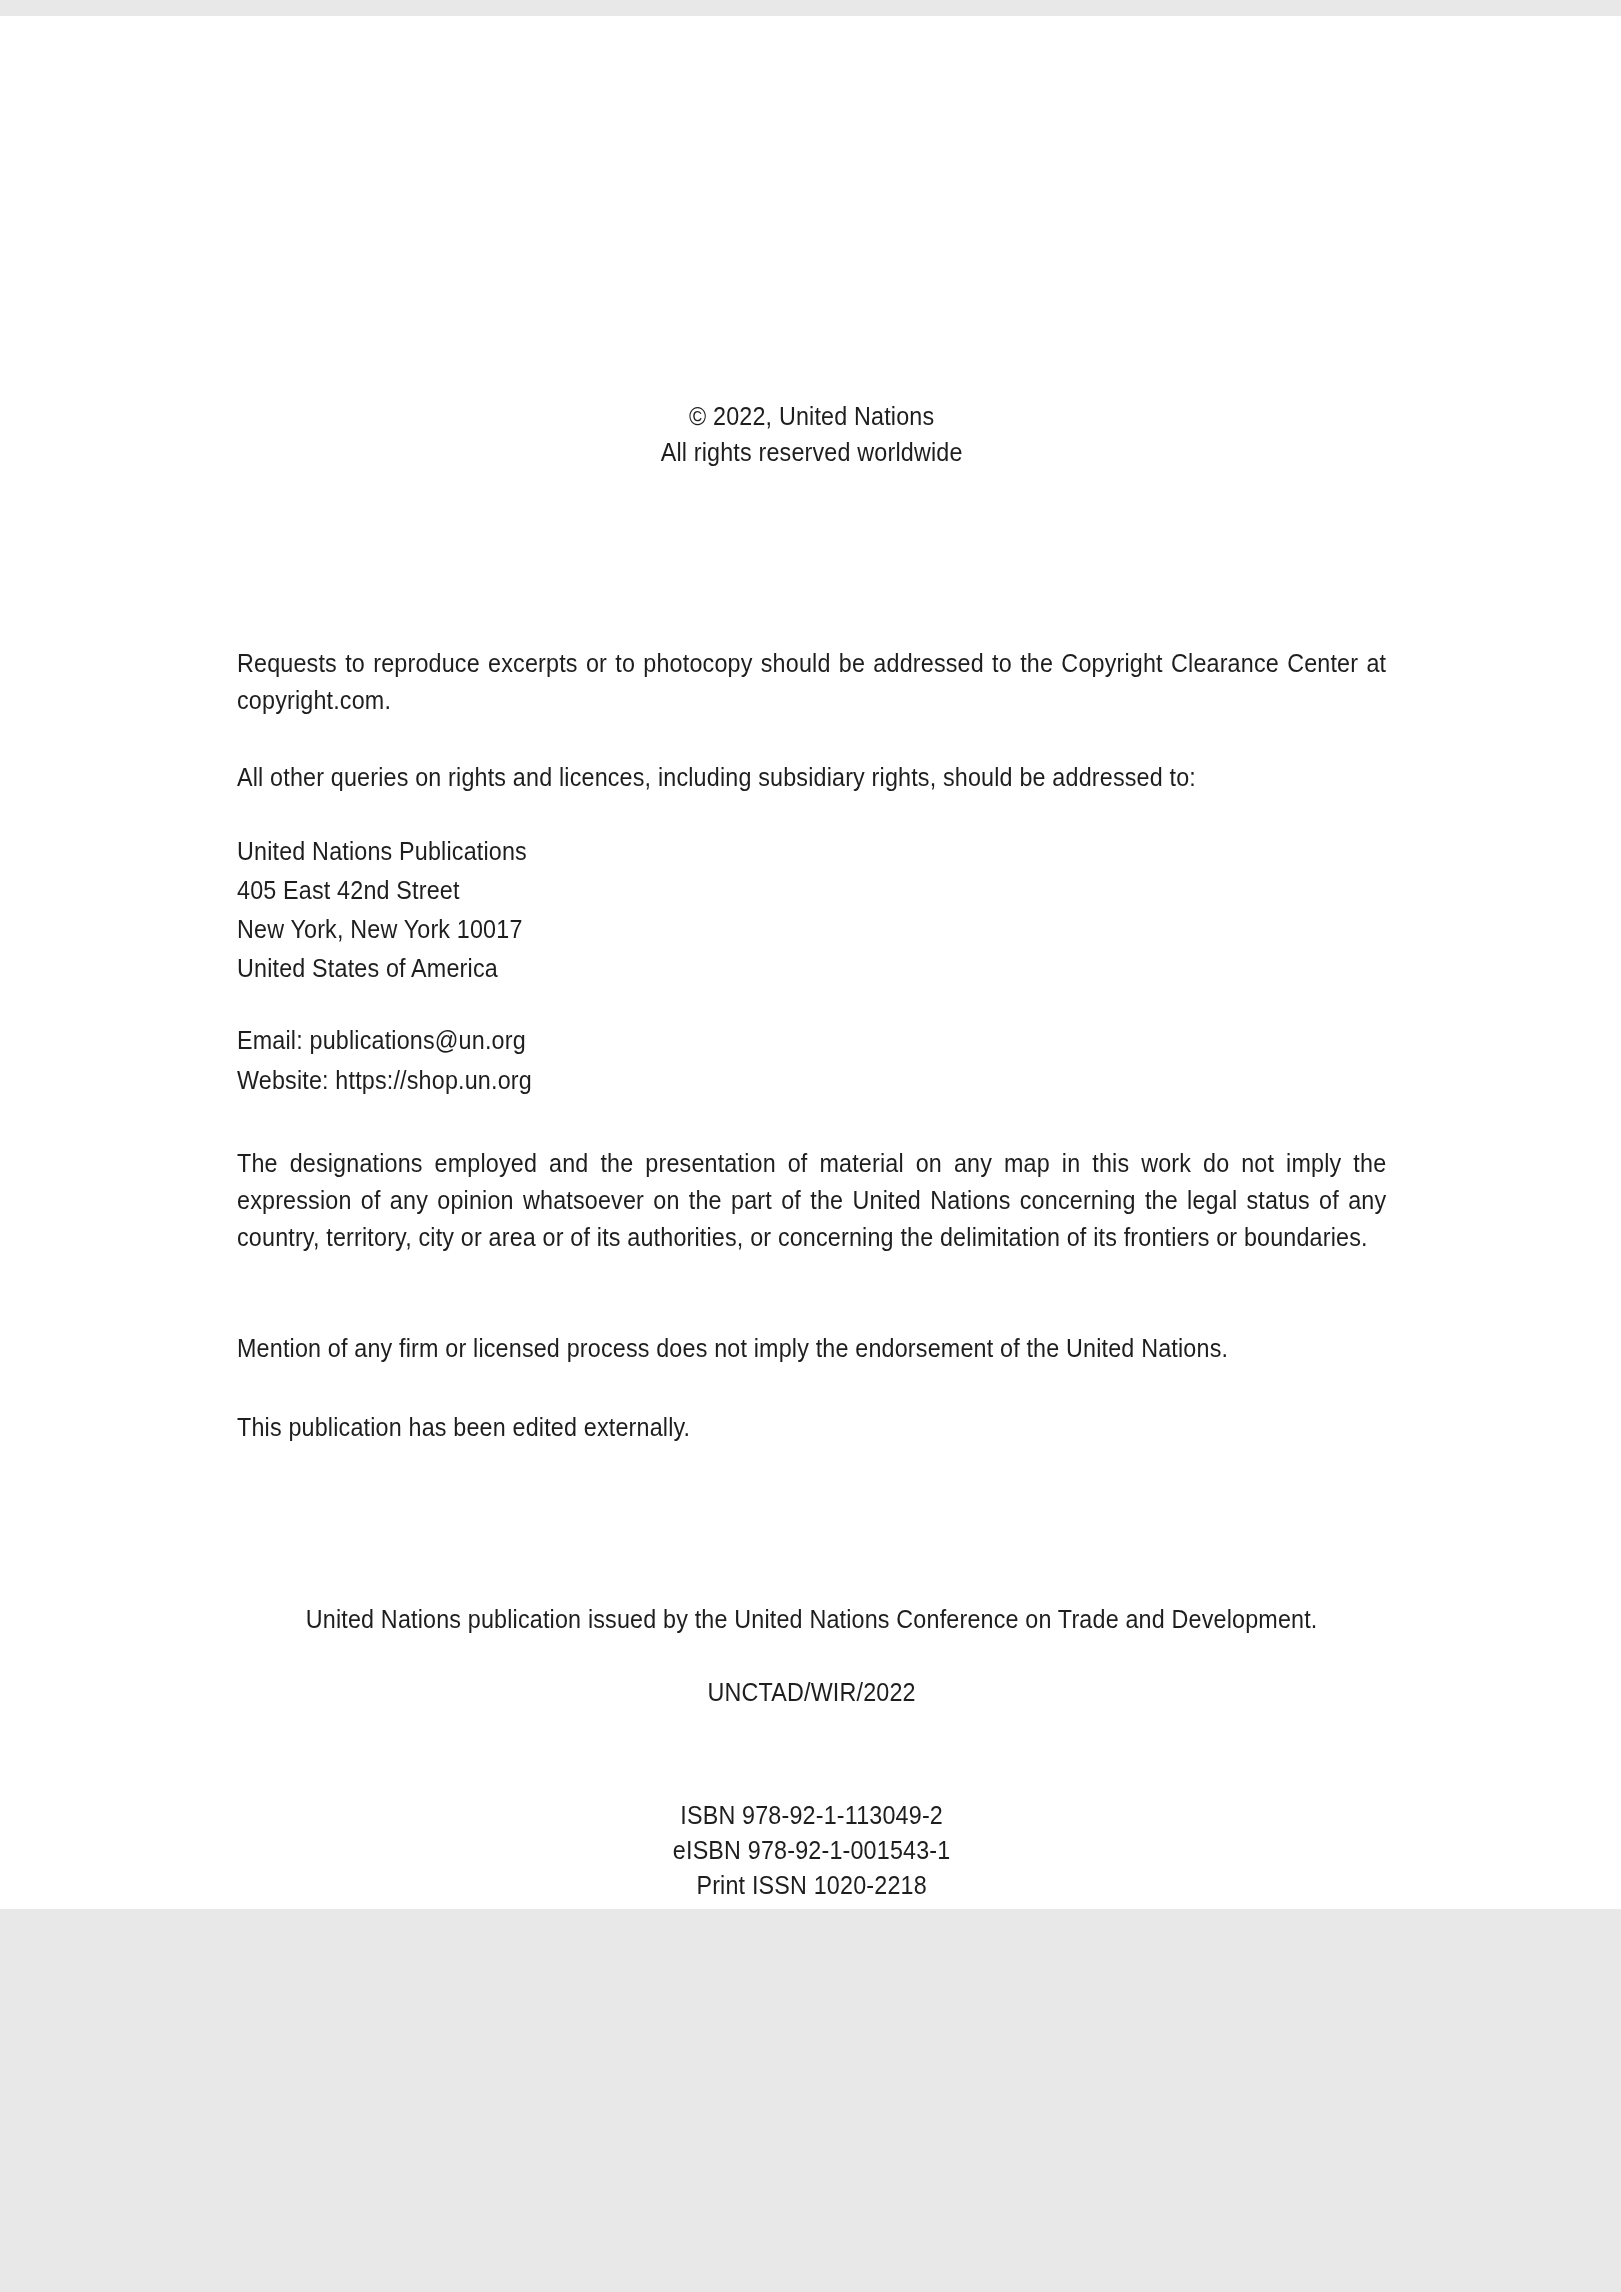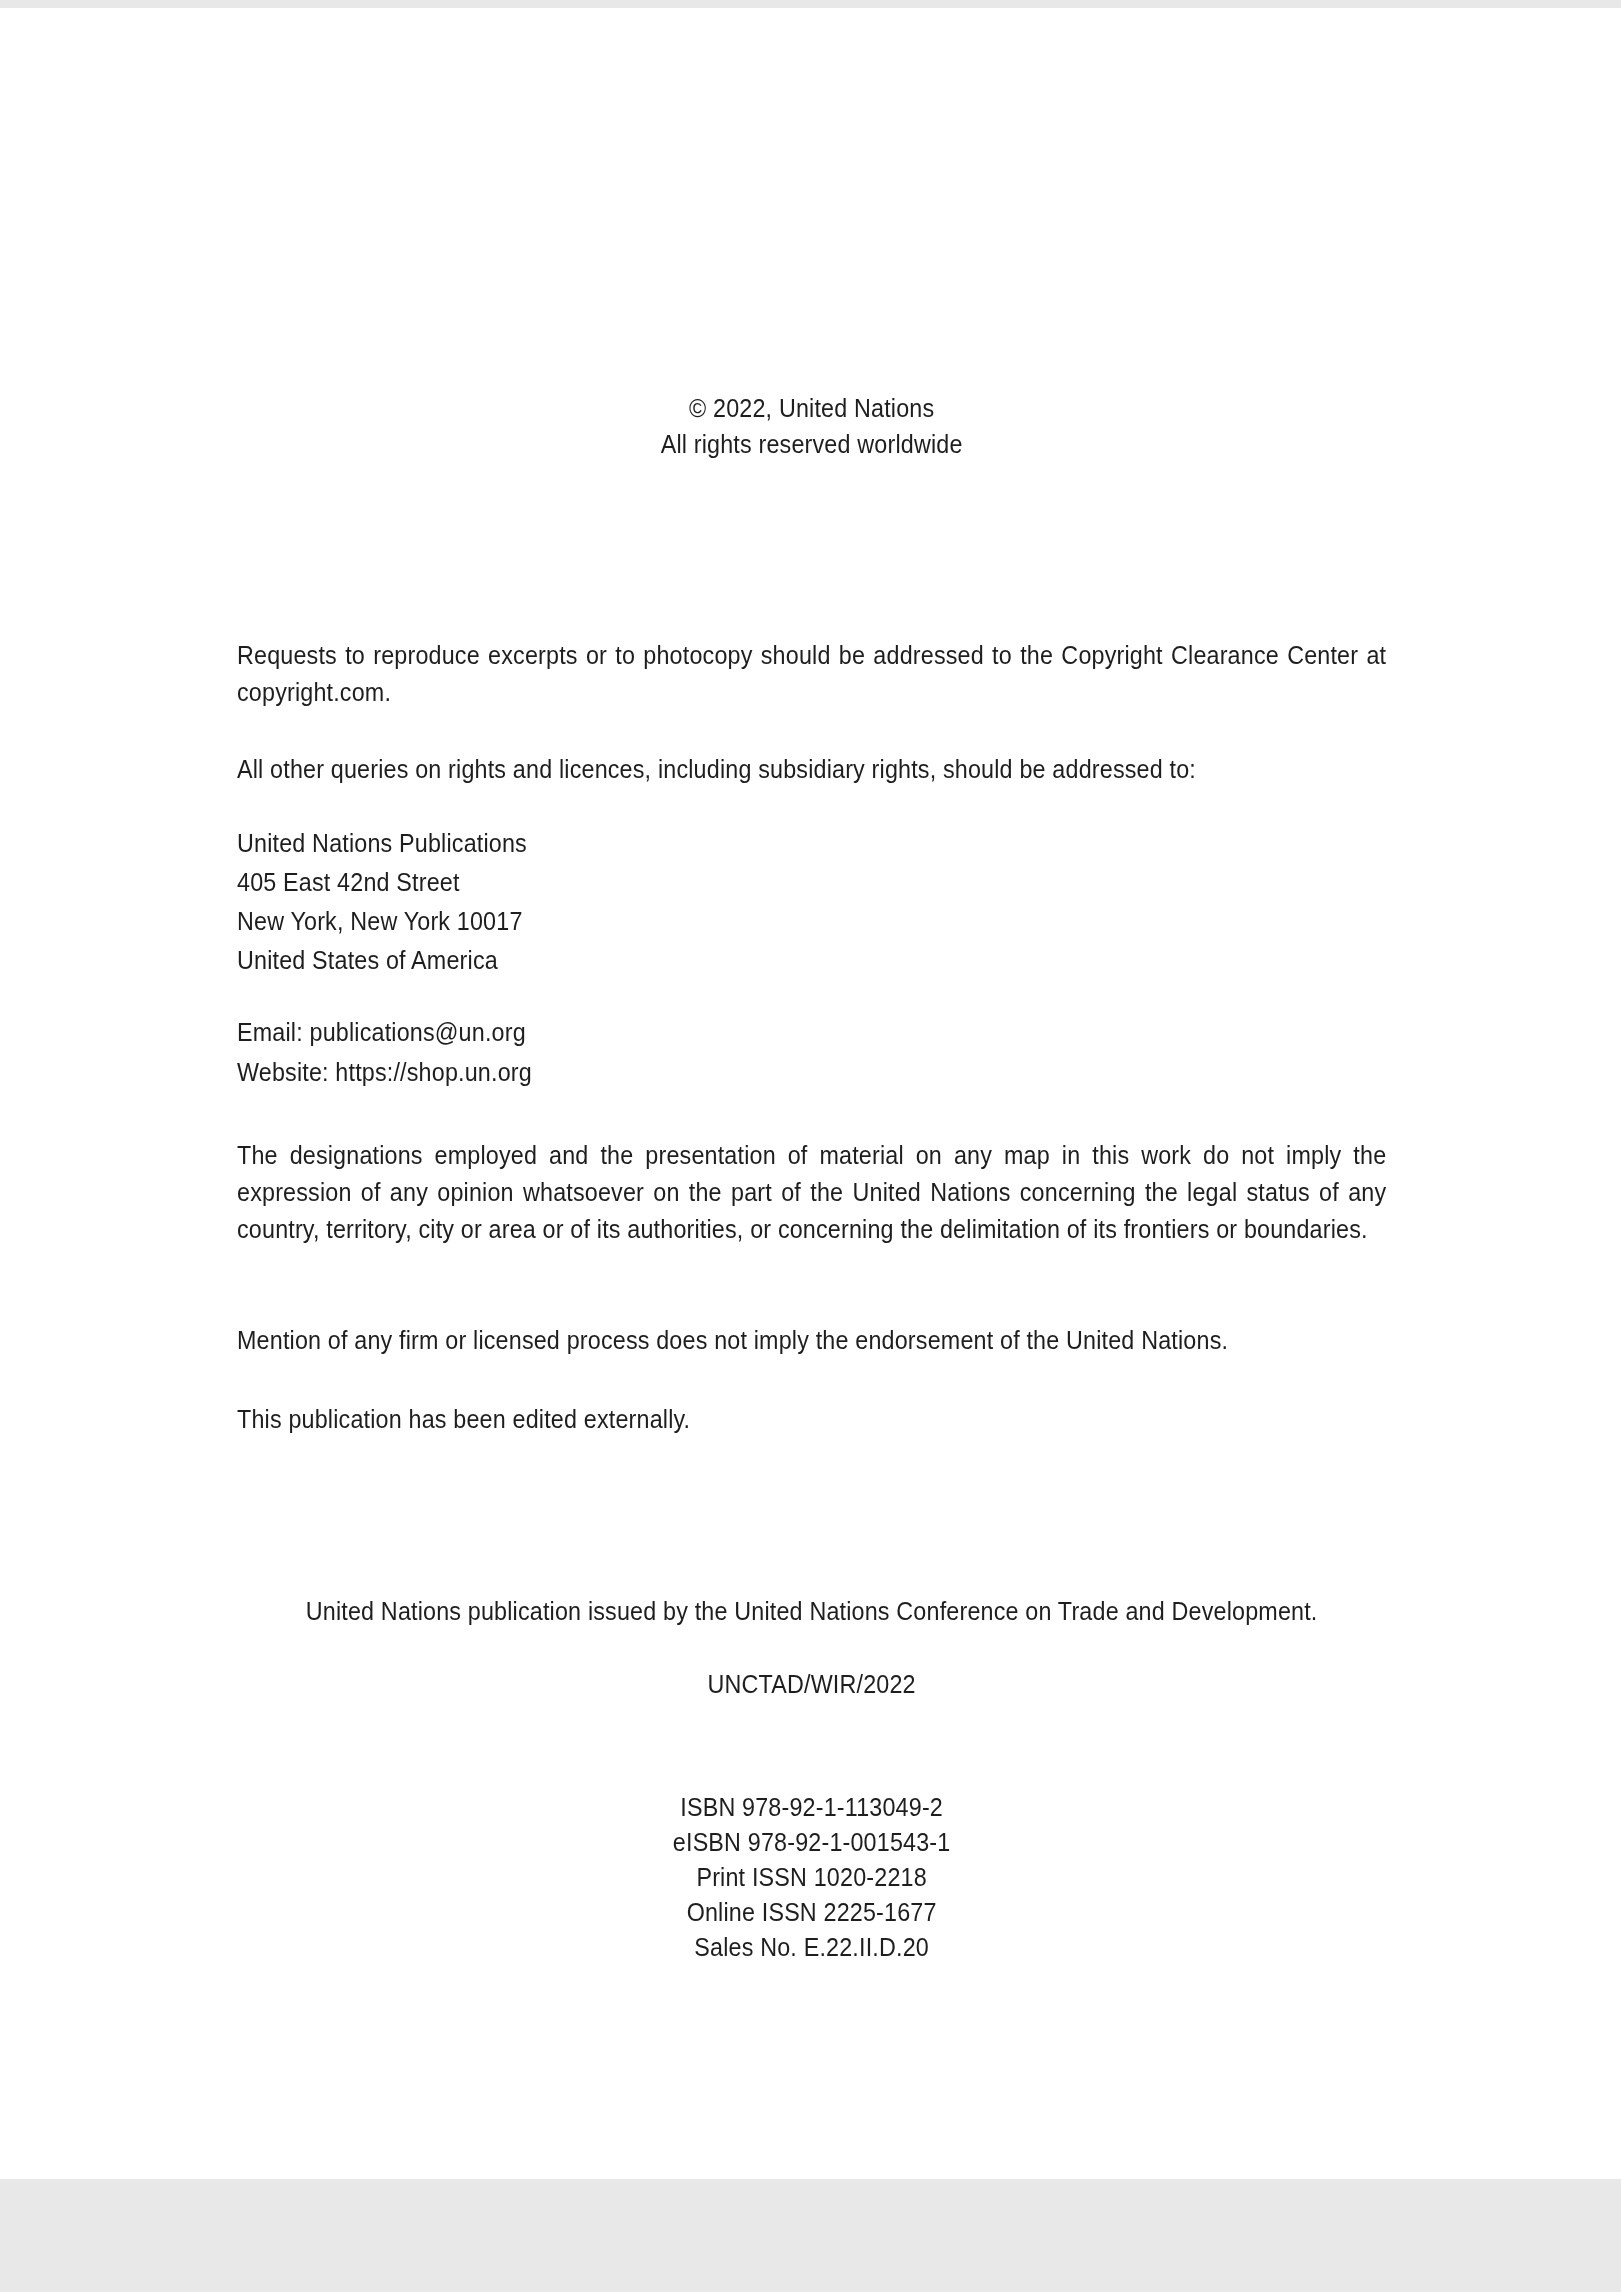--- a/index.html
+++ b/index.html
@@ -3,22 +3,22 @@
 <meta charset="utf-8">
 <style>
   html, body {
     margin: 0;
     padding: 0;
     background: #e8e8e8;
   }
   .page {
     position: relative;
     width: 1621px;
-    height: 2171px;
-    margin: 8px auto;
+    height: 1893px;
+    margin: 16px auto;
     background: #ffffff;
     overflow: hidden;
     font-family: "Liberation Sans", "DejaVu Sans", sans-serif;
     color: #1e1e1e;
   }
   
   .text-block {
     position: absolute;
     left: 237px;
     width: 1306px;

